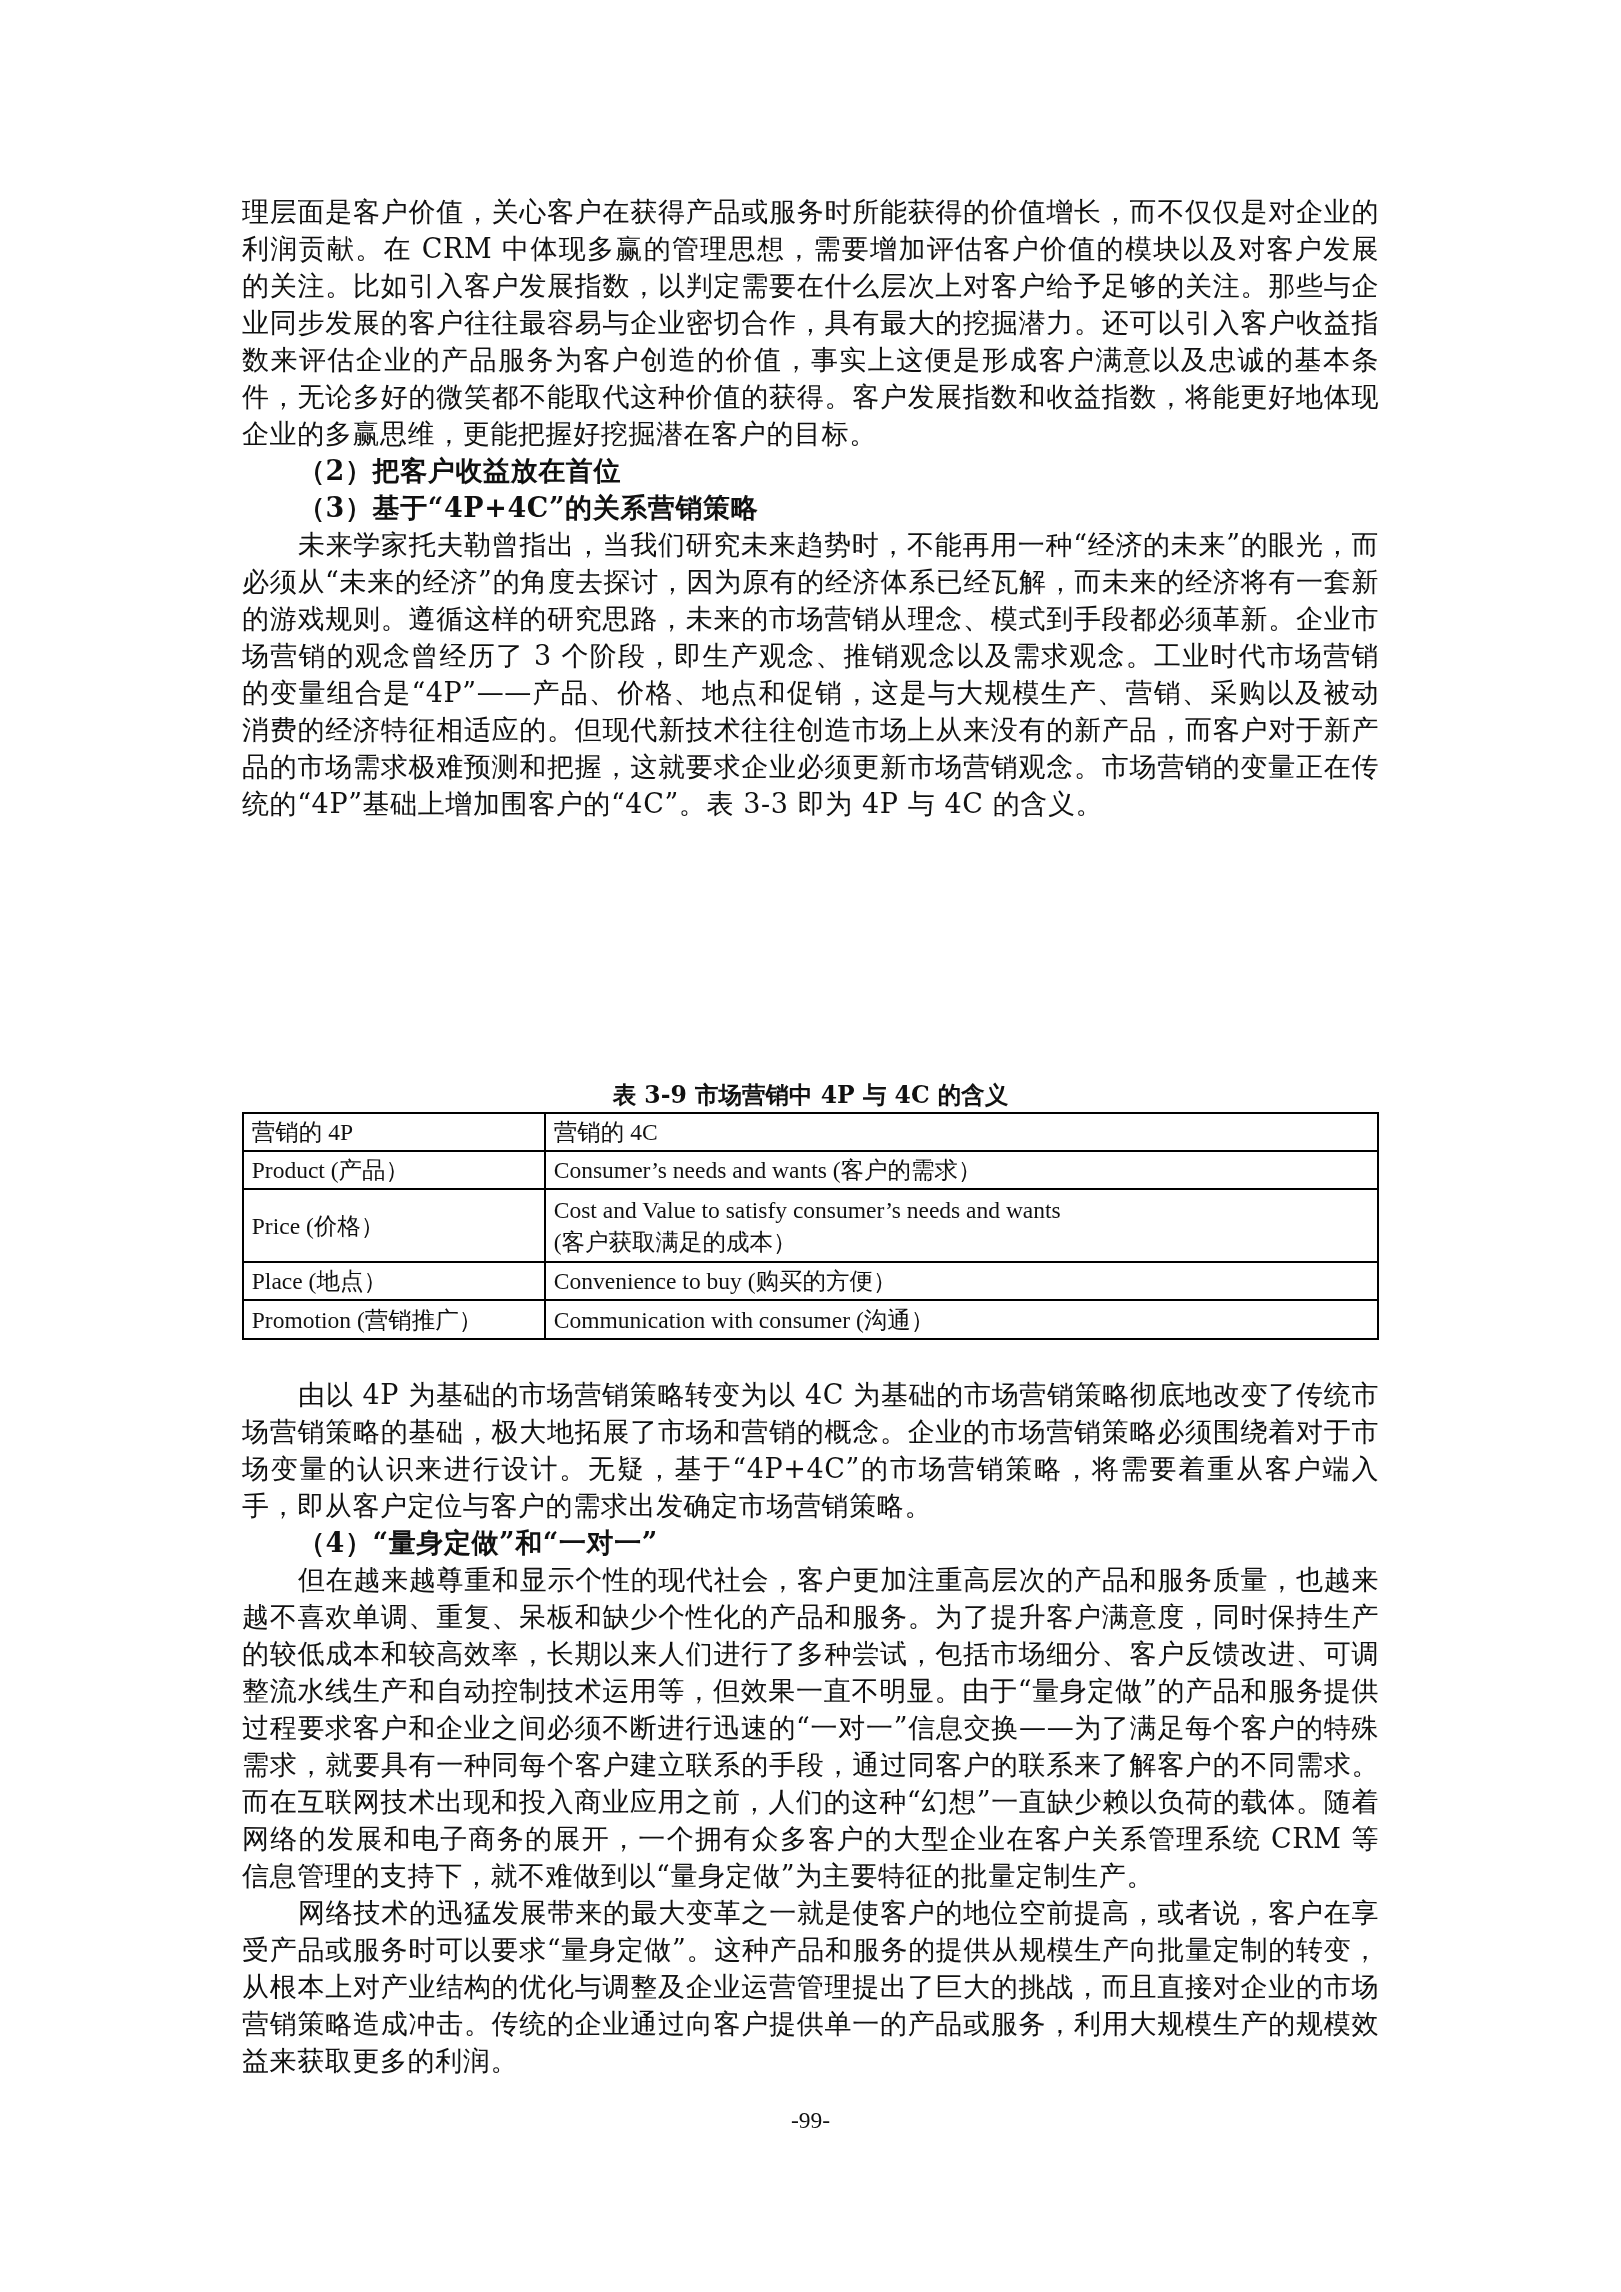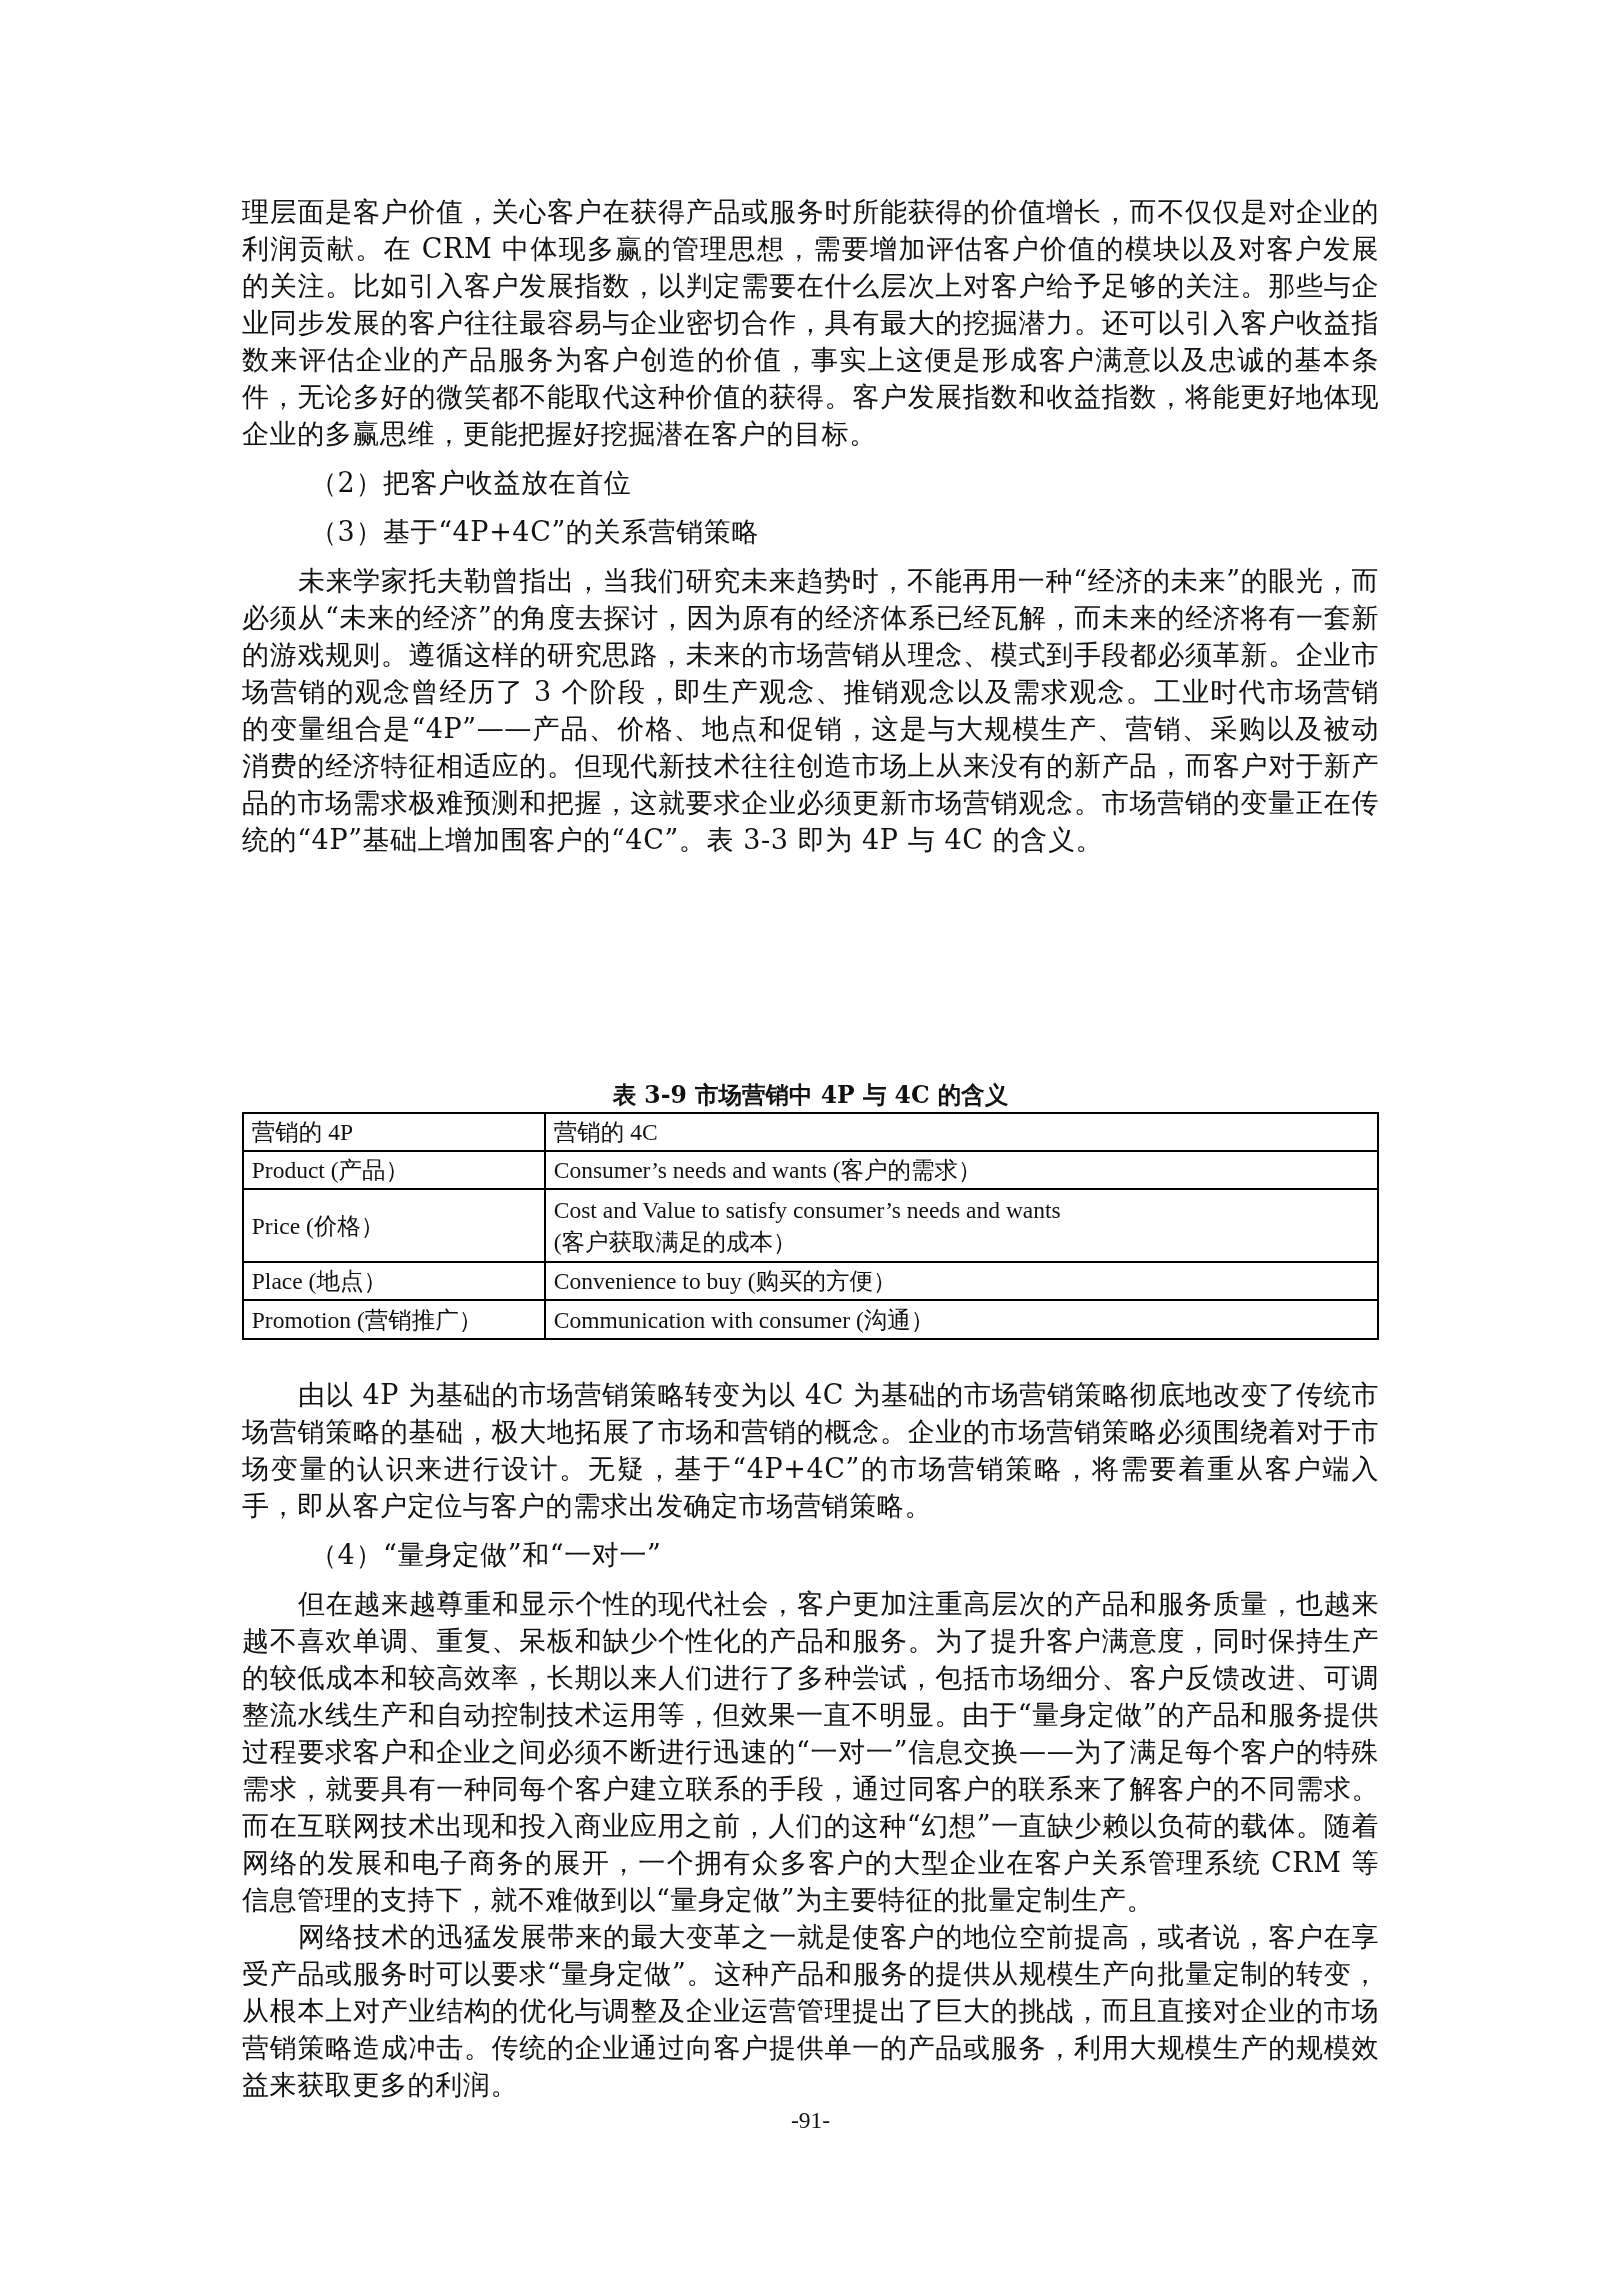--- a/index.html
+++ b/index.html
@@ -9,21 +9,21 @@
     background: #ffffff; color: #111111;
     font-family: "DejaVu Serif", "Liberation Serif", serif;
   }
   .body-text {
     position: absolute; left: 242px; width: 1137px;
     font-size: 27px; line-height: 37px; letter-spacing: 0.6px;
     text-align: justify; text-justify: inter-character;
   }
   .para { margin: 0; }
   .para.indent { text-indent: 56px; }
-  .heading { margin: 12px; text-indent: 56px; }
+  .heading { margin: 0; text-indent: 56px; font-weight: bold; }
   #block1 { top: 193px; }
   #block2 { top: 1376px; }
   .caption {
     position: absolute; left: 242px; width: 1137px; top: 1081px;
     text-align: center; font-weight: bold; font-size: 23.5px; line-height: 29px;
     font-family: "DejaVu Serif", "Liberation Serif", serif;
   }
   table.t33 {
     position: absolute; left: 242px; top: 1112px; width: 1137px;
     border-collapse: collapse; font-size: 23.5px;
@@ -93,15 +93,15 @@
   </tbody>
     </table>
 
   <div class="body-text" id="block2">
     <p class="para indent">由以 4P 为基础的市场营销策略转变为以 4C 为基础的市场营销策略彻底地改变了传统市场营销策略的基础，极大地拓展了市场和营销的概念。企业的市场营销策略必须围绕着对于市场变量的认识来进行设计。无疑，基于“4P+4C”的市场营销策略，将需要着重从客户端入手，即从客户定位与客户的需求出发确定市场营销策略。</p>
     <p class="heading">（4）“量身定做”和“一对一”</p>
     <p class="para indent">但在越来越尊重和显示个性的现代社会，客户更加注重高层次的产品和服务质量，也越来越不喜欢单调、重复、呆板和缺少个性化的产品和服务。为了提升客户满意度，同时保持生产的较低成本和较高效率，长期以来人们进行了多种尝试，包括市场细分、客户反馈改进、可调整流水线生产和自动控制技术运用等，但效果一直不明显。由于“量身定做”的产品和服务提供过程要求客户和企业之间必须不断进行迅速的“一对一”信息交换——为了满足每个客户的特殊需求，就要具有一种同每个客户建立联系的手段，通过同客户的联系来了解客户的不同需求。而在互联网技术出现和投入商业应用之前，人们的这种“幻想”一直缺少赖以负荷的载体。随着网络的发展和电子商务的展开，一个拥有众多客户的大型企业在客户关系管理系统 CRM 等信息管理的支持下，就不难做到以“量身定做”为主要特征的批量定制生产。</p>
     <p class="para indent">网络技术的迅猛发展带来的最大变革之一就是使客户的地位空前提高，或者说，客户在享受产品或服务时可以要求“量身定做”。这种产品和服务的提供从规模生产向批量定制的转变，从根本上对产业结构的优化与调整及企业运营管理提出了巨大的挑战，而且直接对企业的市场营销策略造成冲击。传统的企业通过向客户提供单一的产品或服务，利用大规模生产的规模效益来获取更多的利润。</p>
   </div>
 
-  <div class="page-number">-91-</div>
+  <div class="page-number">-99-</div>
 </div>
 
 
 </body></html>

